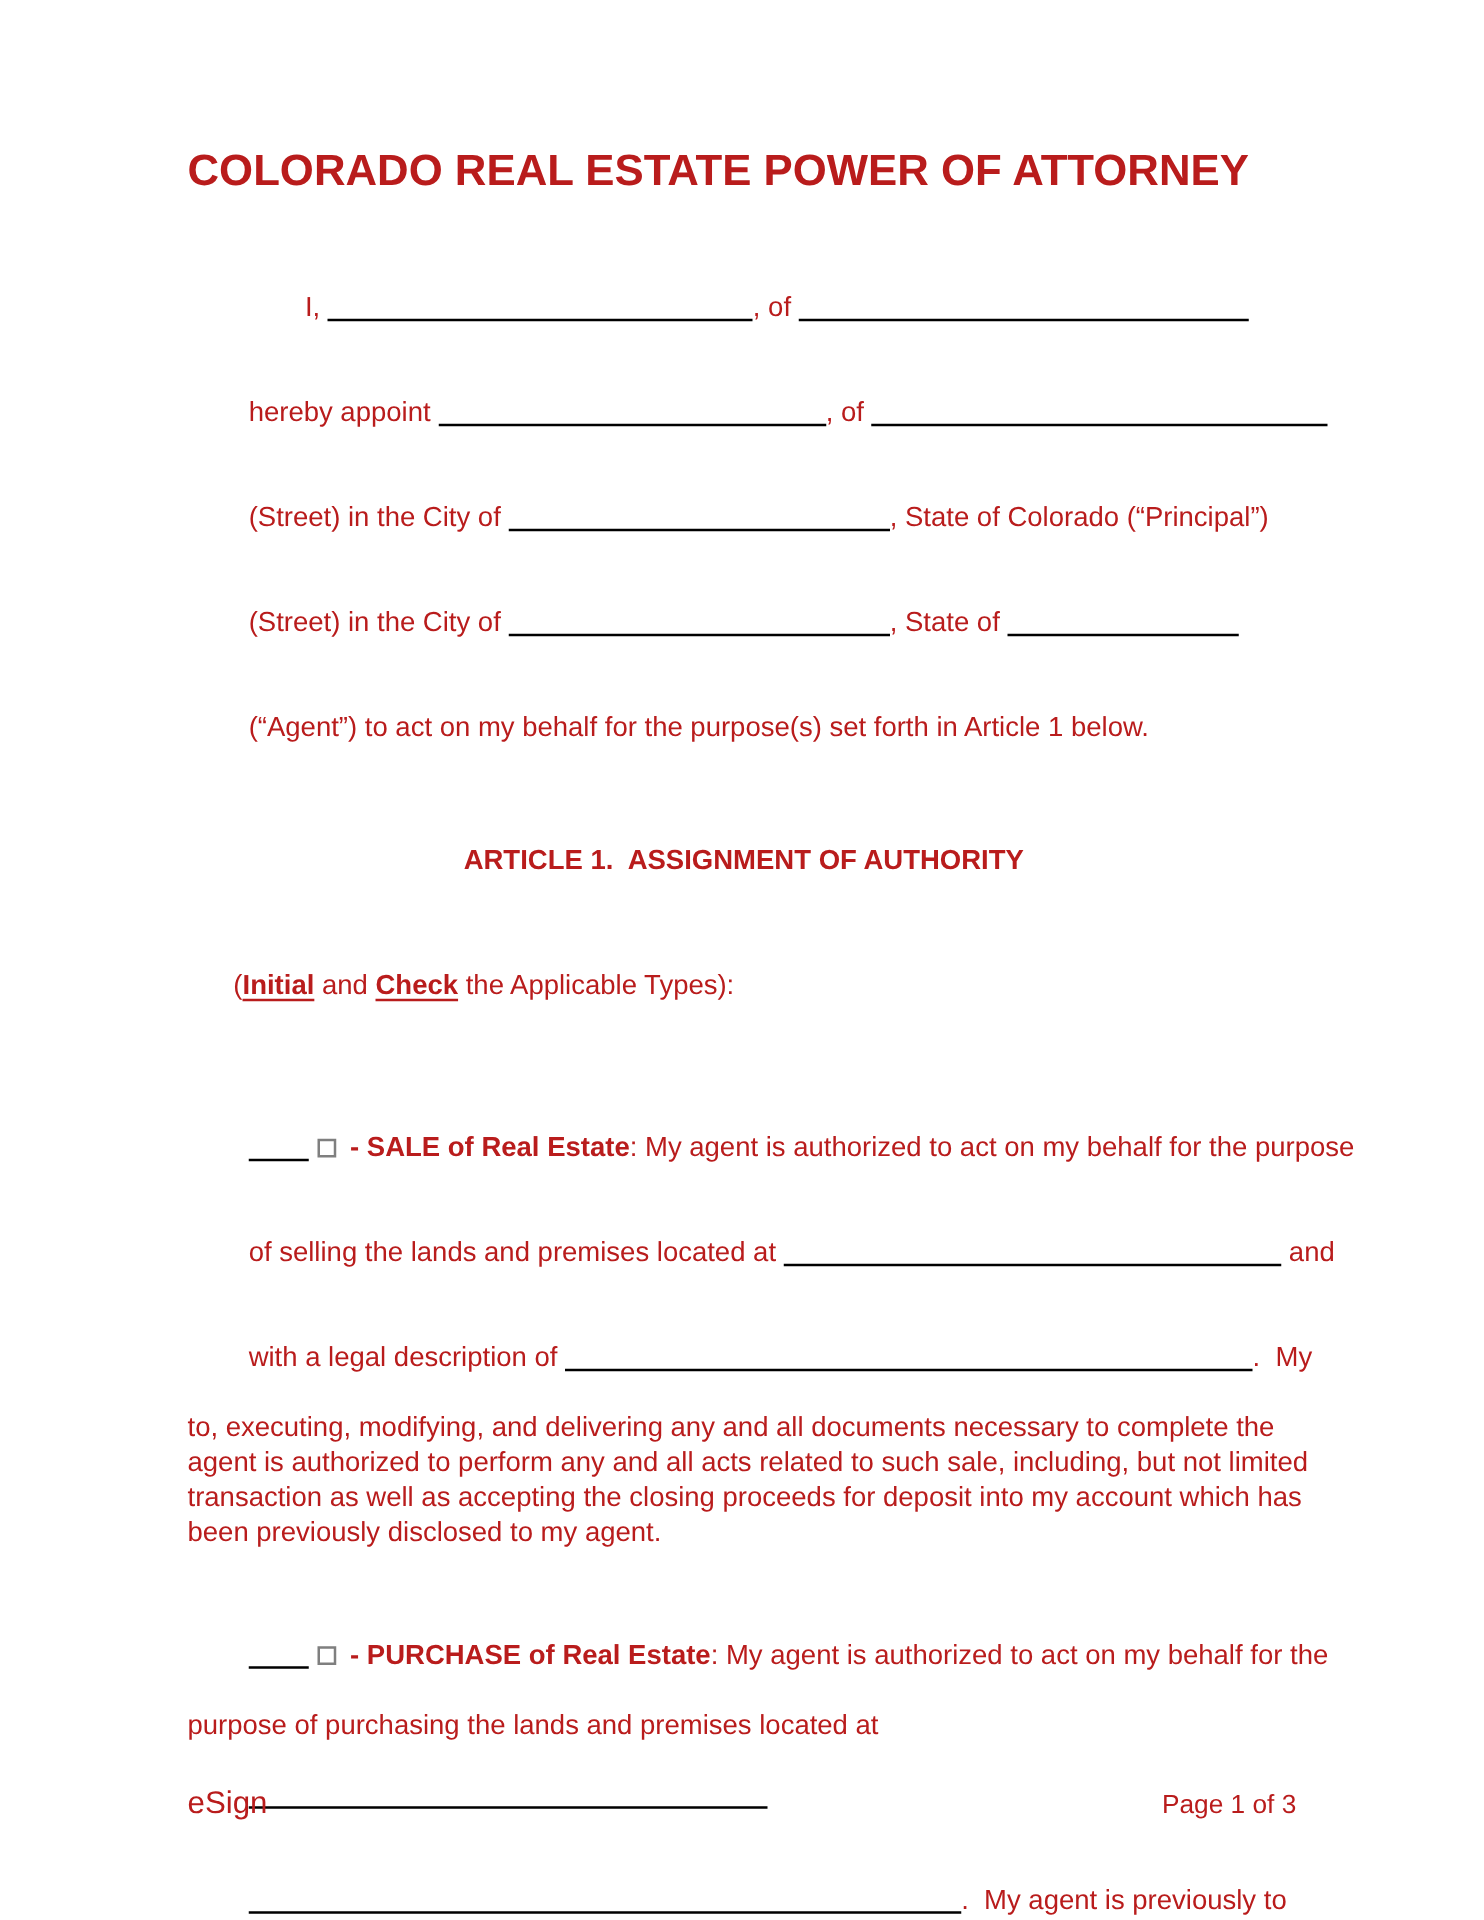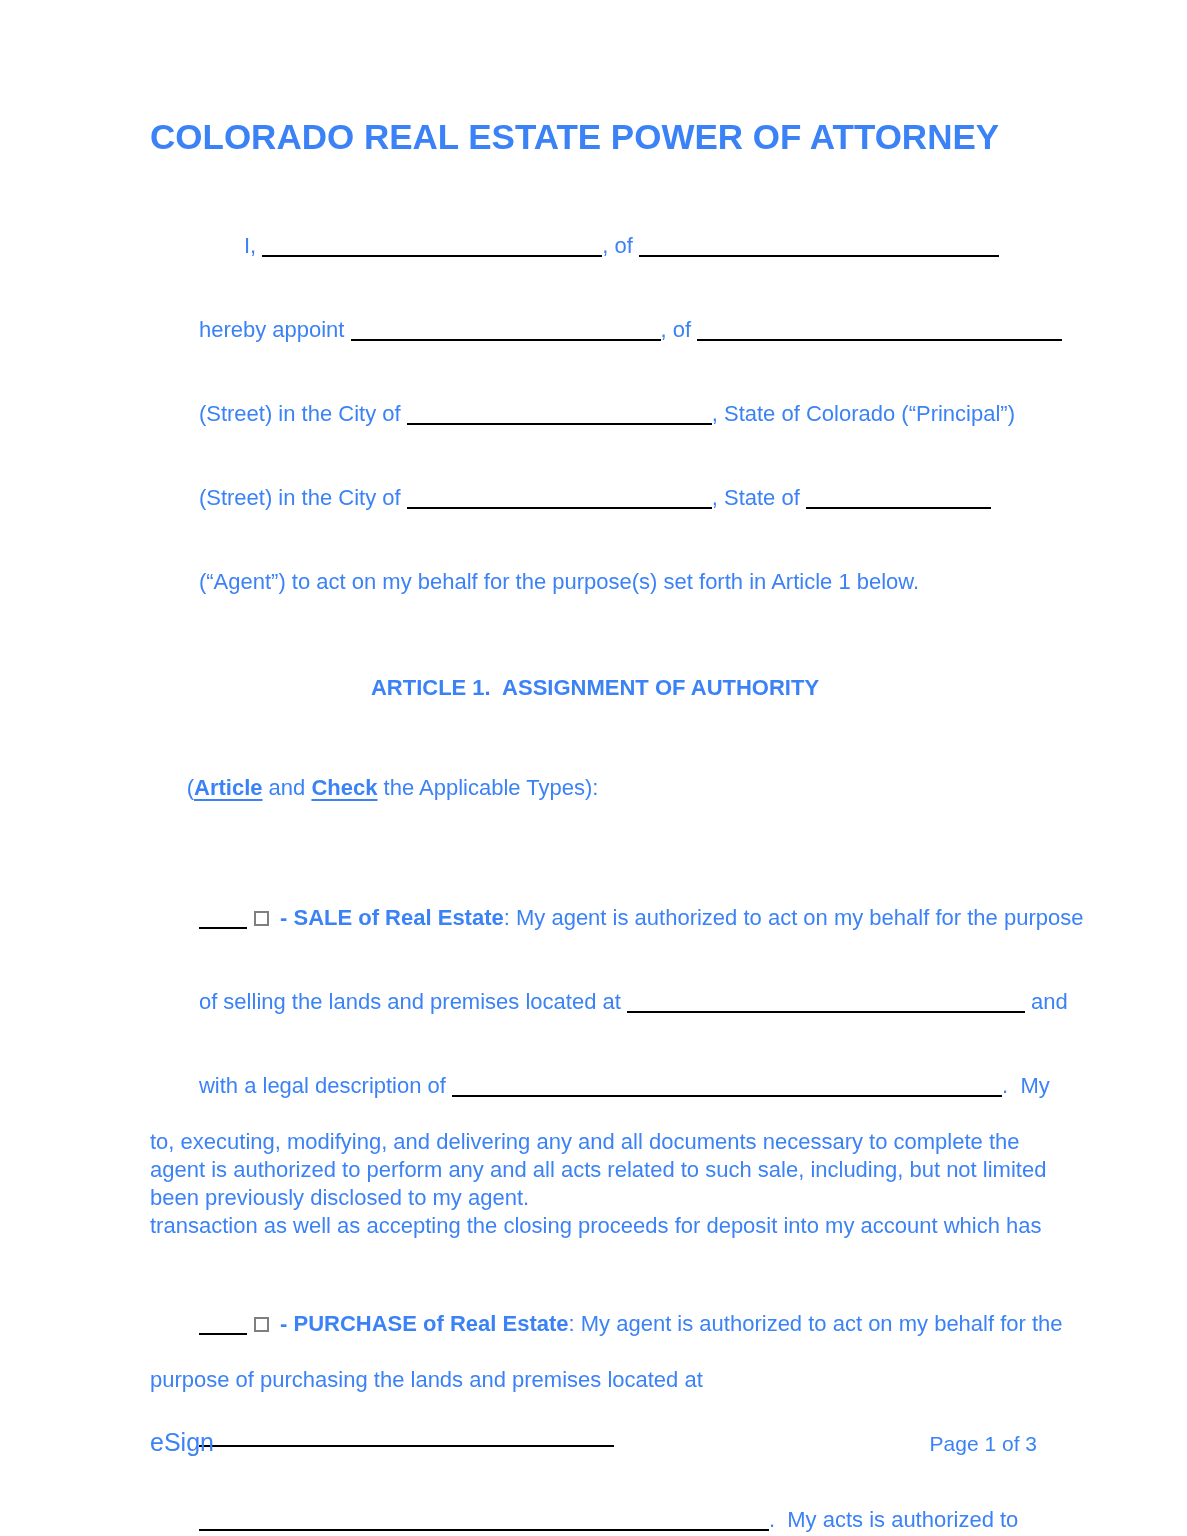--- a/index.html
+++ b/index.html
@@ -1,21 +1,21 @@
 <!DOCTYPE html>
 <html><head>
 <meta charset="utf-8">
 <style>
   * { margin:0; padding:0; box-sizing:border-box; }
   html,body { background:#ffffff; }
   .page {
     position:relative;
     width:1187px; height:1536px;
     background:#ffffff;
-    color:#3b82f6;
+    color:#b91c1c;
     font-family:"Liberation Sans","DejaVu Sans",sans-serif;
     font-size:22px;
     overflow:hidden;
   }
   .content { position:absolute; left:150px; top:0; width:890px; }
   .doc-title {
     margin-top:117px;
     font-size:35px; font-weight:bold;
     line-height:40px; white-space:pre;
   }
@@ -83,49 +83,49 @@
         <span>(Street) in the City of </span><span class="blank w305"></span><span>, State of </span><span class="blank w185"></span>
       </div>
       <div class="line">
         <span>(“Agent”) to act on my behalf for the purpose(s) set forth in Article 1 below.</span>
       </div>
     </section>
 
     <h2 class="article-heading">ARTICLE 1.  ASSIGNMENT OF AUTHORITY</h2>
 
     <div class="instruction">
-      <span>(</span><span class="bu">Article</span><span> and </span><span class="bu">Check</span><span> the Applicable Types):</span>
+      <span>(</span><span class="bu">Initial</span><span> and </span><span class="bu">Check</span><span> the Applicable Types):</span>
     </div>
 
     <section class="para-sale">
       <div class="line">
         <span class="blank w48"></span><span class="checkbox"></span><span class="b"> - SALE of Real Estate</span><span>: My agent is authorized to act on my behalf for the purpose</span>
       </div>
       <div class="line">
         <span>of selling the lands and premises located at </span><span class="blank w398"></span><span> and</span>
       </div>
       <div class="line">
         <span>with a legal description of </span><span class="blank w550"></span><span>.  My</span>
       </div>
       <div class="line"><span>to, executing, modifying, and delivering any and all documents necessary to complete the</span></div>
       <div class="line"><span>agent is authorized to perform any and all acts related to such sale, including, but not limited</span></div>
+      <div class="line"><span>transaction as well as accepting the closing proceeds for deposit into my account which has</span></div>
       <div class="line"><span>been previously disclosed to my agent.</span></div>
-      <div class="line"><span>transaction as well as accepting the closing proceeds for deposit into my account which has</span></div>
     </section>
 
     <section class="para-purchase">
       <div class="line">
         <span class="blank w48"></span><span class="checkbox"></span><span class="b"> - PURCHASE of Real Estate</span><span>: My agent is authorized to act on my behalf for the</span>
       </div>
       <div class="line"><span>purpose of purchasing the lands and premises located at</span></div>
       <div class="line">
         <span class="blank w415"></span>
       </div>
       <div class="line">
-        <span class="blank w570"></span><span>.  My acts is authorized to</span>
+        <span class="blank w570"></span><span>.  My agent is previously to</span>
       </div>
 
     </section>
 
   </div>
 
   <div class="footer">
     <span class="brand">eSign</span>
     <span class="pageno">Page 1 of 3</span>
   </div>

